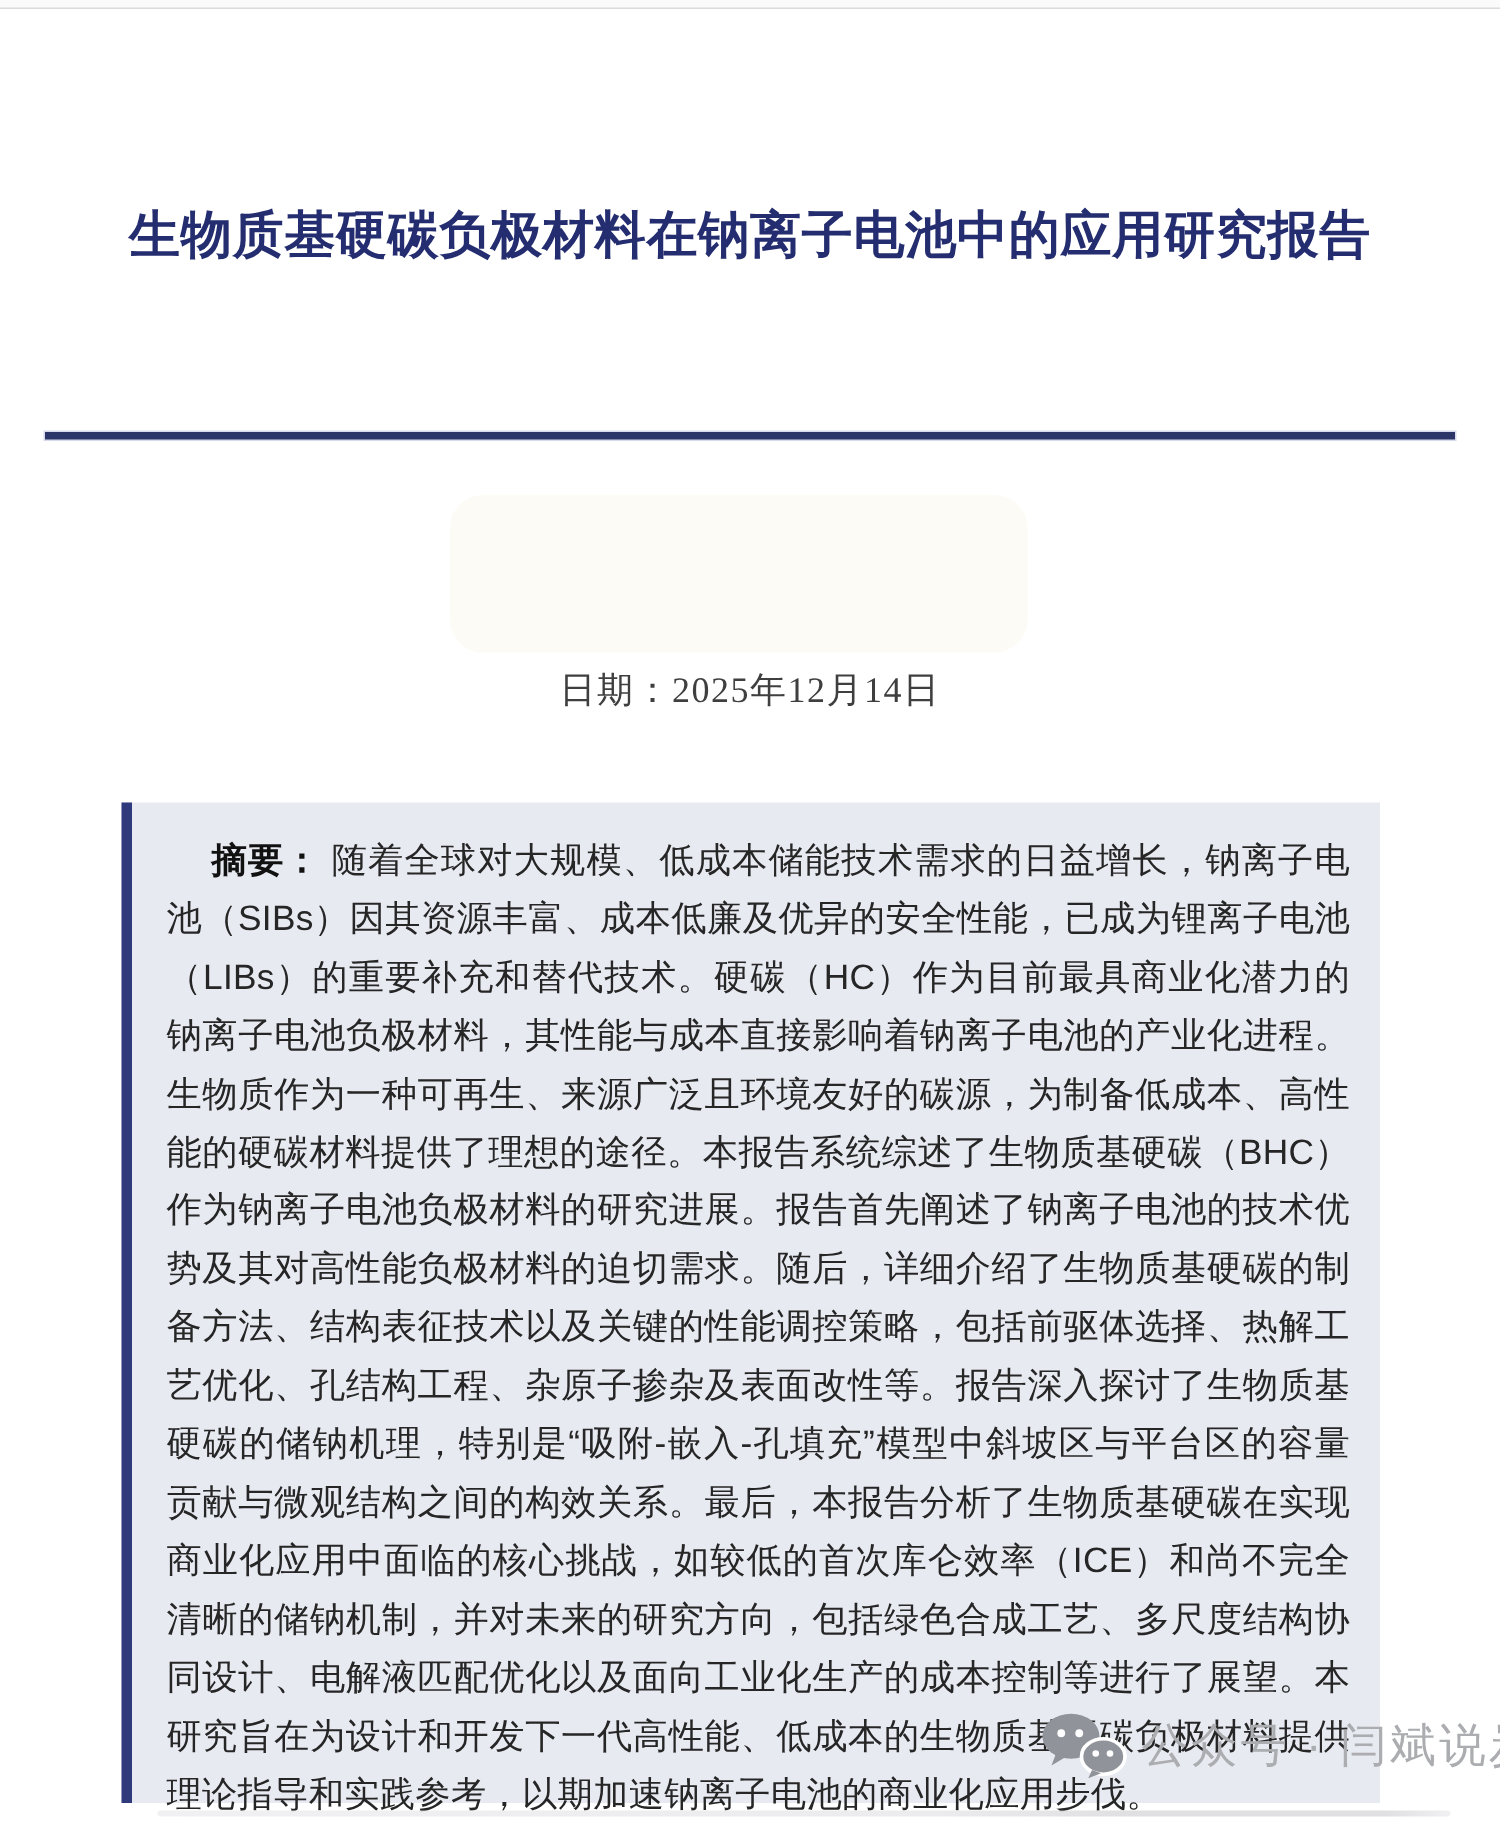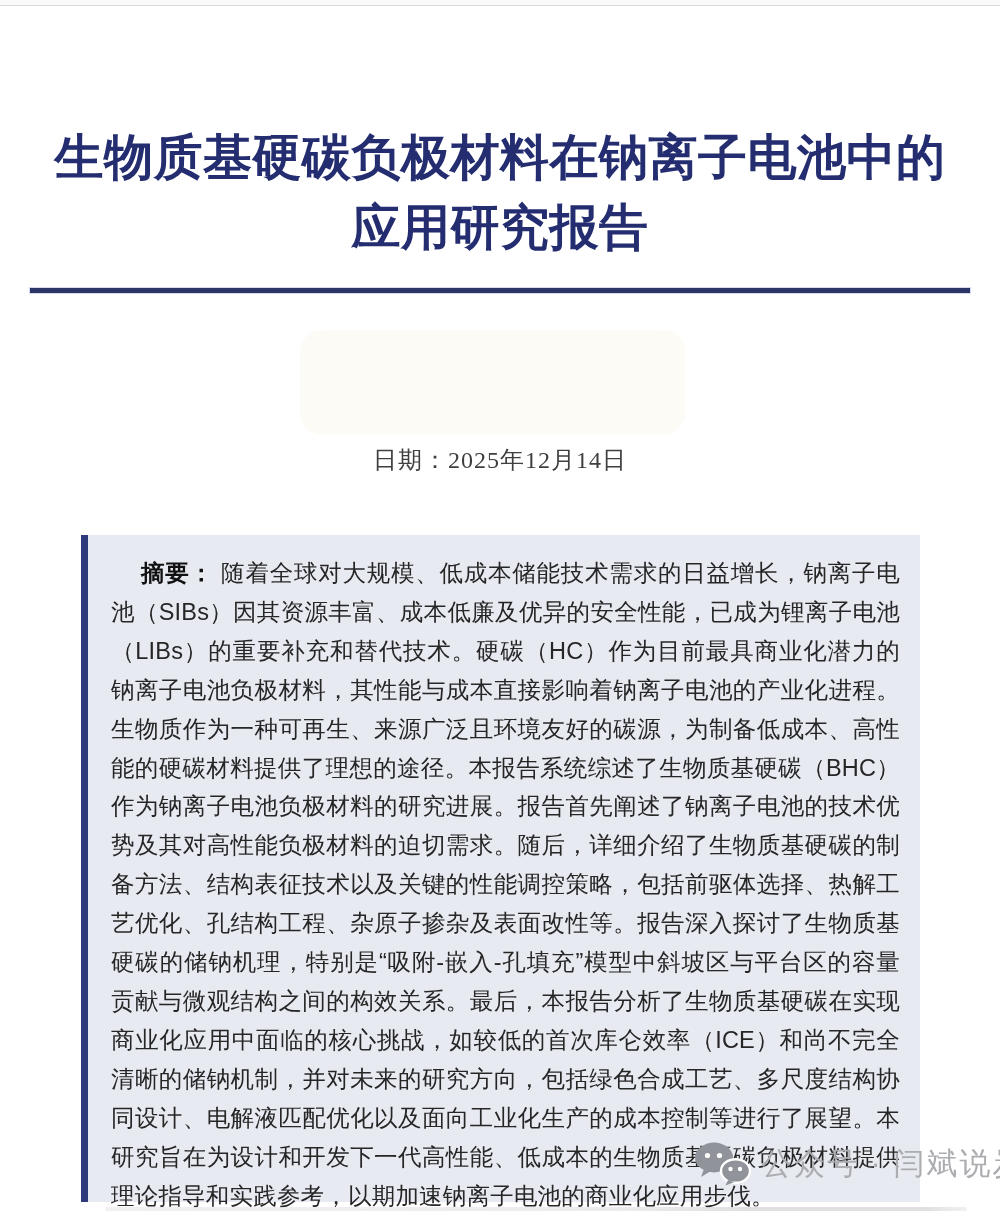--- a/index.html
+++ b/index.html
@@ -27,21 +27,21 @@
 
   
   .report-title {
     position: absolute;
     top: 122px;
     left: 44px;
     width: 912px;
     margin: 0;
     text-align: center;
     font-family: "Liberation Sans", sans-serif;
-    font-size: 49px;
+    font-size: 34px;
     line-height: 70px;
     font-weight: bold;
     color: #232d6f;
     letter-spacing: 0.5px;
   }
 
   
   .title-divider {
     position: absolute;
     top: 288px;

